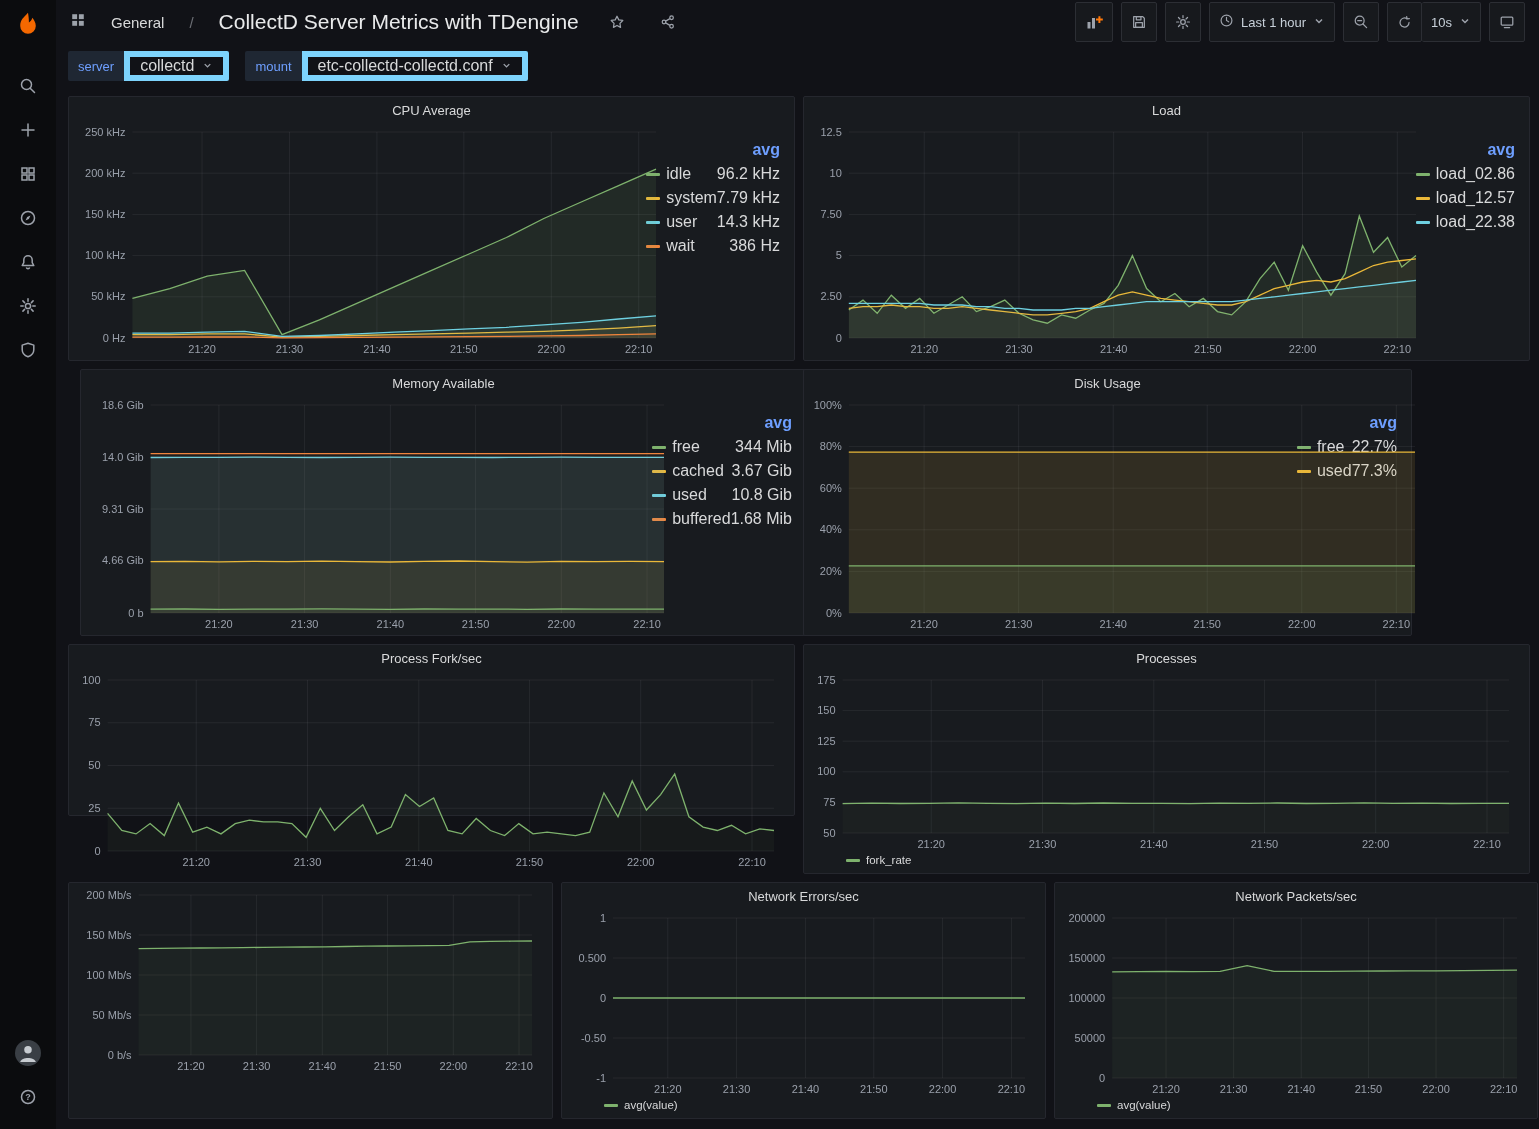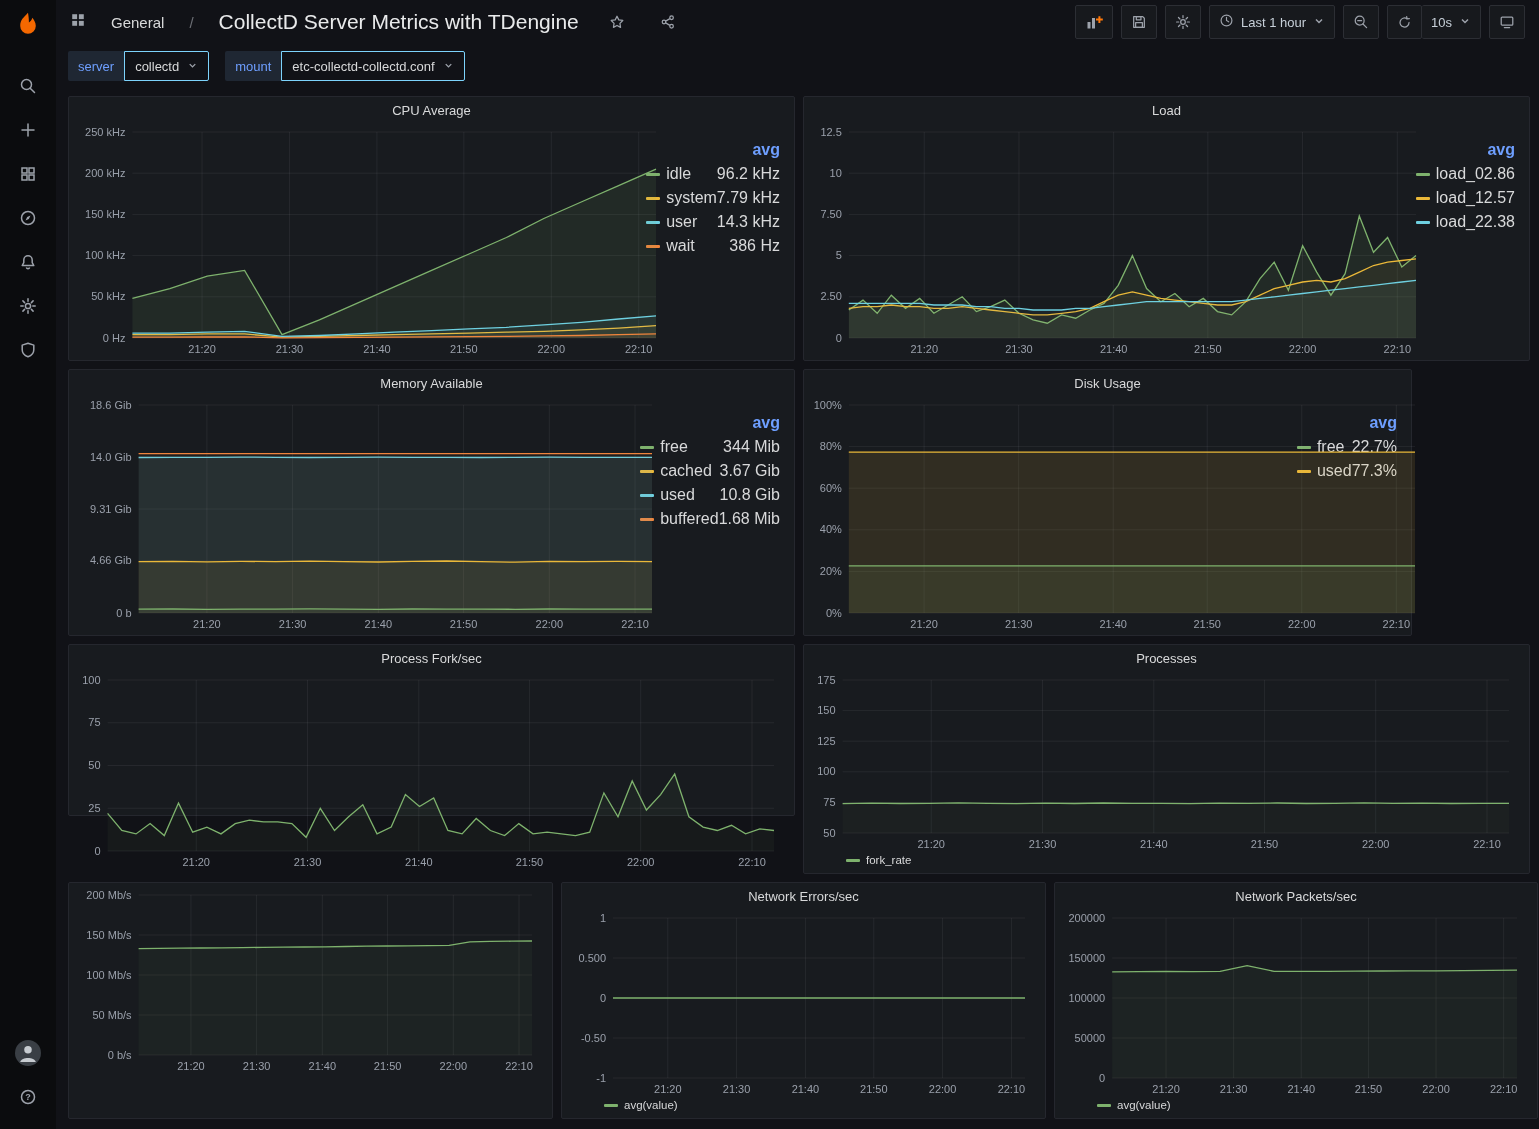--- a/index.html
+++ b/index.html
@@ -12,28 +12,28 @@
   .sidebar svg{display:block}
   .sspacer{flex:1}
   
   .topnav{height:44px;display:flex;align-items:center;justify-content:space-between;padding:0 14px 0 14px}
   .bcwrap{display:flex;align-items:center;gap:25px}
   .bc-section{font-size:15px;color:#d8d9da;cursor:pointer}
   .bc-sep{color:#6c6f75;font-size:15px}
   .bc-title{font-size:21px;color:#e9eaeb;cursor:pointer}
   .iconbtn{display:inline-flex;align-items:center;justify-content:center;width:26px;height:26px;border-radius:2px;cursor:pointer}
   .actions{display:flex;align-items:center;gap:8px}
-  .btn{height:34px;display:inline-flex;align-items:center;gap:7px;padding:0 9px;background:#17191d;border:1px solid #2c2e34;border-radius:2px;color:#c7d0d9;font-size:13px;cursor:pointer;white-space:nowrap}
+  .btn{height:40px;display:inline-flex;align-items:center;gap:7px;padding:0 9px;background:#17191d;border:1px solid #2c2e34;border-radius:2px;color:#c7d0d9;font-size:13px;cursor:pointer;white-space:nowrap}
   .btngroup{display:flex}
   .btngroup .btn+.btn{border-left:none}
   
   .varbar{height:44px;display:flex;align-items:center;padding:0 12px;gap:16px}
   .vargroup{display:flex;align-items:center;cursor:pointer}
   .varlabel{height:30px;display:flex;align-items:center;padding:0 10px;background:#1f2733;color:#6e9fff;font-size:13px;border-radius:2px 0 0 2px}
-  .varvalue{height:30px;display:flex;align-items:center;gap:8px;padding:0 10px;background:#111217;border:1px solid #7dd3fc;color:#d8d9da;font-size:13px;border-radius:0 2px 2px 0}
+  .varvalue{height:30px;display:flex;align-items:center;gap:8px;padding:0 10px;background:#111217;border:6px solid #7dd3fc;color:#d8d9da;font-size:16px;border-radius:0 2px 2px 0}
   
   .dash{position:relative;flex:1}
   .panel{position:absolute;background:#181b1f;border:1px solid #25272e;border-radius:2px;display:flex;flex-direction:column}
   .ptitle{font-size:13px;font-weight:500;color:#d8d9da;text-align:center;padding:6px 0 2px;cursor:pointer;flex-shrink:0}
   .pbody{flex:1;min-height:0;padding:0 8px 2px 6px}
   .row{display:flex}
   .col{display:flex;flex-direction:column}
   .chart{flex:1;min-width:0;min-height:0;position:relative}
   .chart svg{display:block}
   svg text{font-family:"Liberation Sans","DejaVu Sans",sans-serif}
@@ -43,21 +43,21 @@
   .lt td{padding:3px 0}
   .lh{color:#6e9fff;text-align:right;font-weight:700}
   .ln{color:#d8d9da;cursor:pointer;padding-right:12px;white-space:nowrap}
   .ln i,.lbi i{display:inline-block;width:14px;height:3px;border-radius:1px;vertical-align:middle;margin-right:6px}
   .lv{text-align:right;color:#d8d9da;white-space:nowrap}
   .legend-bottom{display:flex;gap:16px;align-items:center;padding:1px 0 5px 36px;font-size:11.5px;flex-shrink:0}
   .lbi{cursor:pointer;color:#d8d9da;white-space:nowrap}
   
   .p0{left:12px;top:8px;width:727px;height:265px}
   .p1{left:747px;top:8px;width:727px;height:265px}
-  .p2{left:12px;top:281px;width:727px;height:267px}
+  .p2{left:24px;top:281px;width:727px;height:267px}
   .p3{left:747px;top:281px;width:609px;height:267px}
   .p4{left:12px;top:556px;width:727px;height:172px}
   .p5{left:747px;top:556px;width:727px;height:230px}
   .p6{left:12px;top:794px;width:485px;height:237px}
   .p7{left:505px;top:794px;width:485px;height:237px}
   .p8{left:998px;top:794px;width:484px;height:237px}
   .avatar{width:26px;height:26px;border-radius:50%;background:#3a3f45;display:flex;align-items:center;justify-content:center;overflow:hidden}
 </style>
 </head>
 <body>

